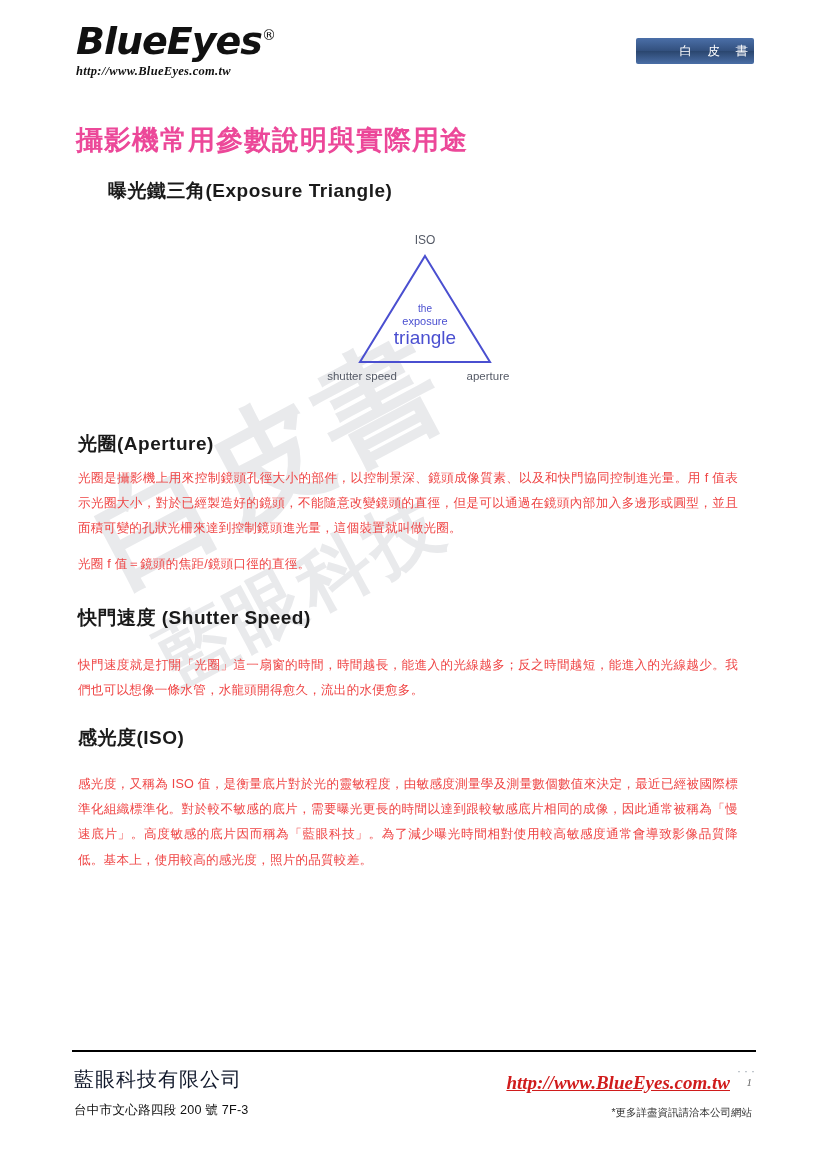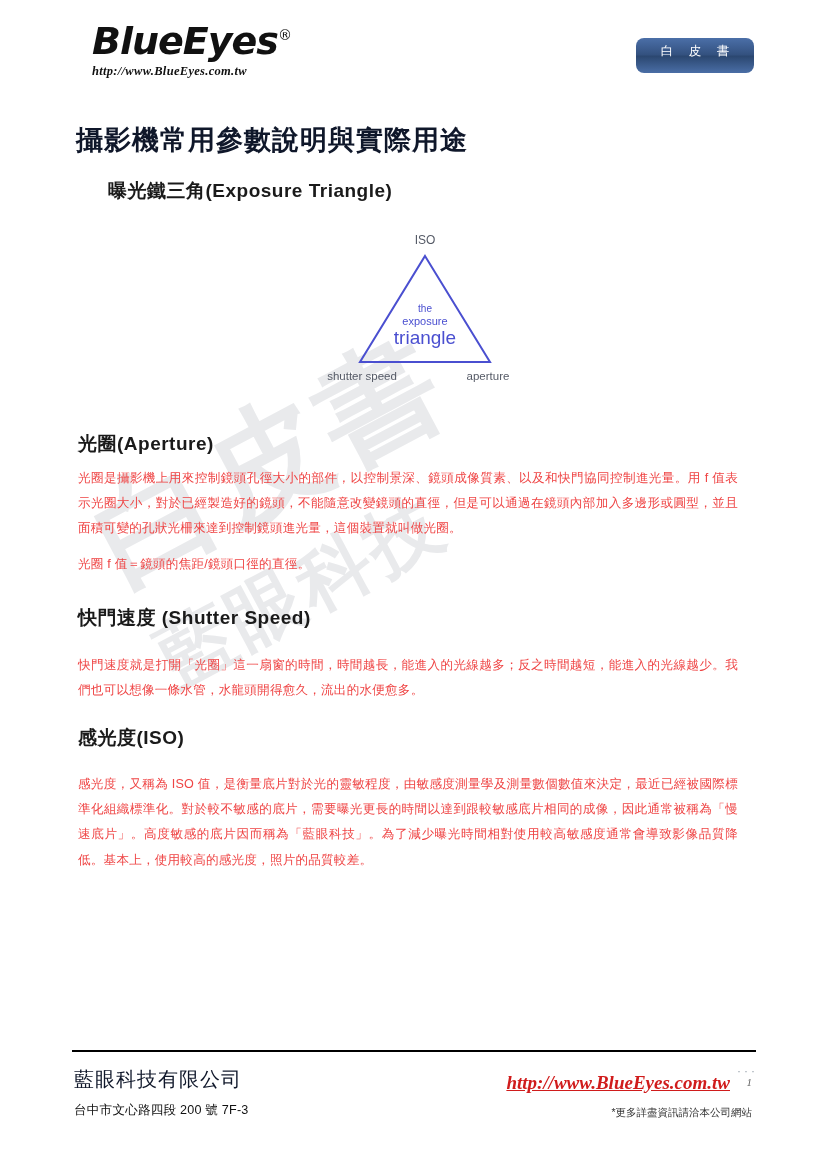--- a/index.html
+++ b/index.html
@@ -52,21 +52,20 @@
     position: absolute;
     top: 22px;
     left: 0;
     width: 826px;
     height: 62px;
   }
   .logo-block {
     position: absolute;
     left: 76px;
     top: 0;
-    margin-left: 16px;
   }
   .logo-text {
     font-family: "DejaVu Sans", sans-serif;
     font-size: 38px;
     font-weight: bold;
     font-style: italic;
     color: #111111;
     letter-spacing: -1px;
     line-height: 1;
     white-space: nowrap;
@@ -84,39 +83,39 @@
     font-size: 12.5px;
     color: #111111;
     margin-top: 4px;
     letter-spacing: 0.3px;
   }
   .doc-tag {
     position: absolute;
     right: 72px;
     top: 16px;
     width: 118px;
-    height: 35px;
+    height: 26px;
     background: linear-gradient(to bottom, #4b6fa8 0%, #33517f 48%, #2b4770 52%, #4a6ea6 100%);
-    border-radius: 8px;
+    border-radius: 2px;
     color: #ffffff;
     font-size: 12.5px;
     letter-spacing: 6px;
-    text-align: center;
+    text-align: right;
     line-height: 26px;
     text-indent: 6px;
   }
 
   
   .doc-title {
     position: absolute;
     left: 76px;
     top: 122px;
     font-size: 27px;
     font-weight: bold;
-    color: #0f172a;
+    color: #ec4899;
     letter-spacing: 1px;
   }
   .h2 {
     font-size: 19px;
     font-weight: bold;
     color: #1a1a1a;
     letter-spacing: 0.5px;
   }
   .sec-exposure {
     position: absolute;

